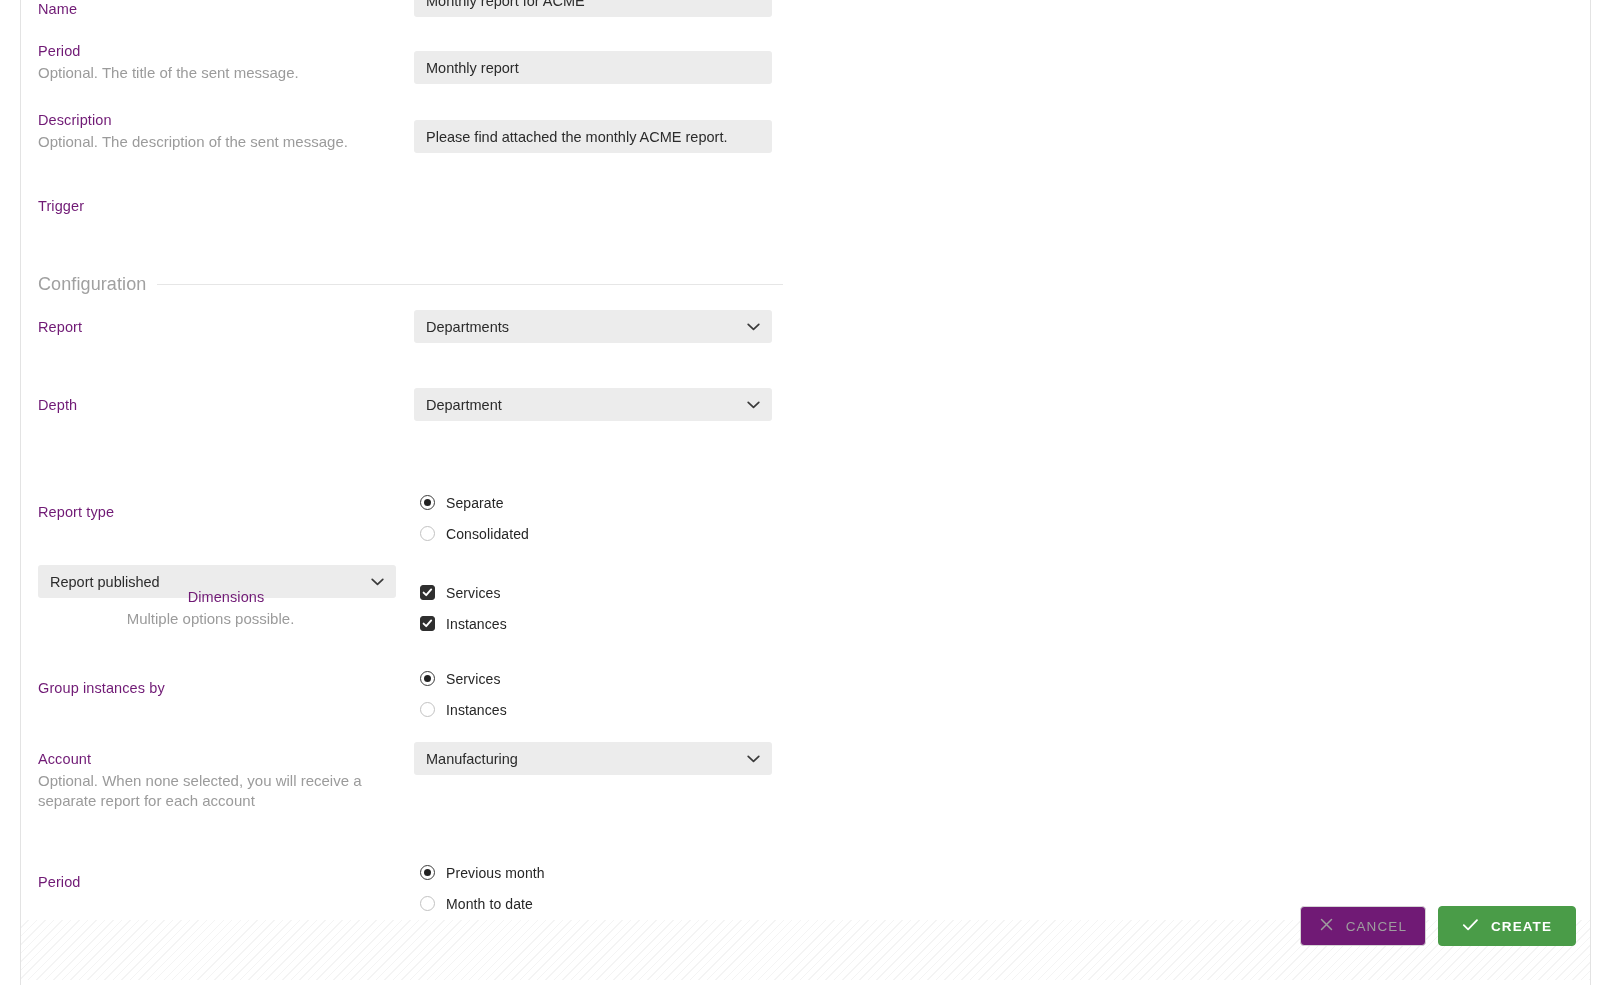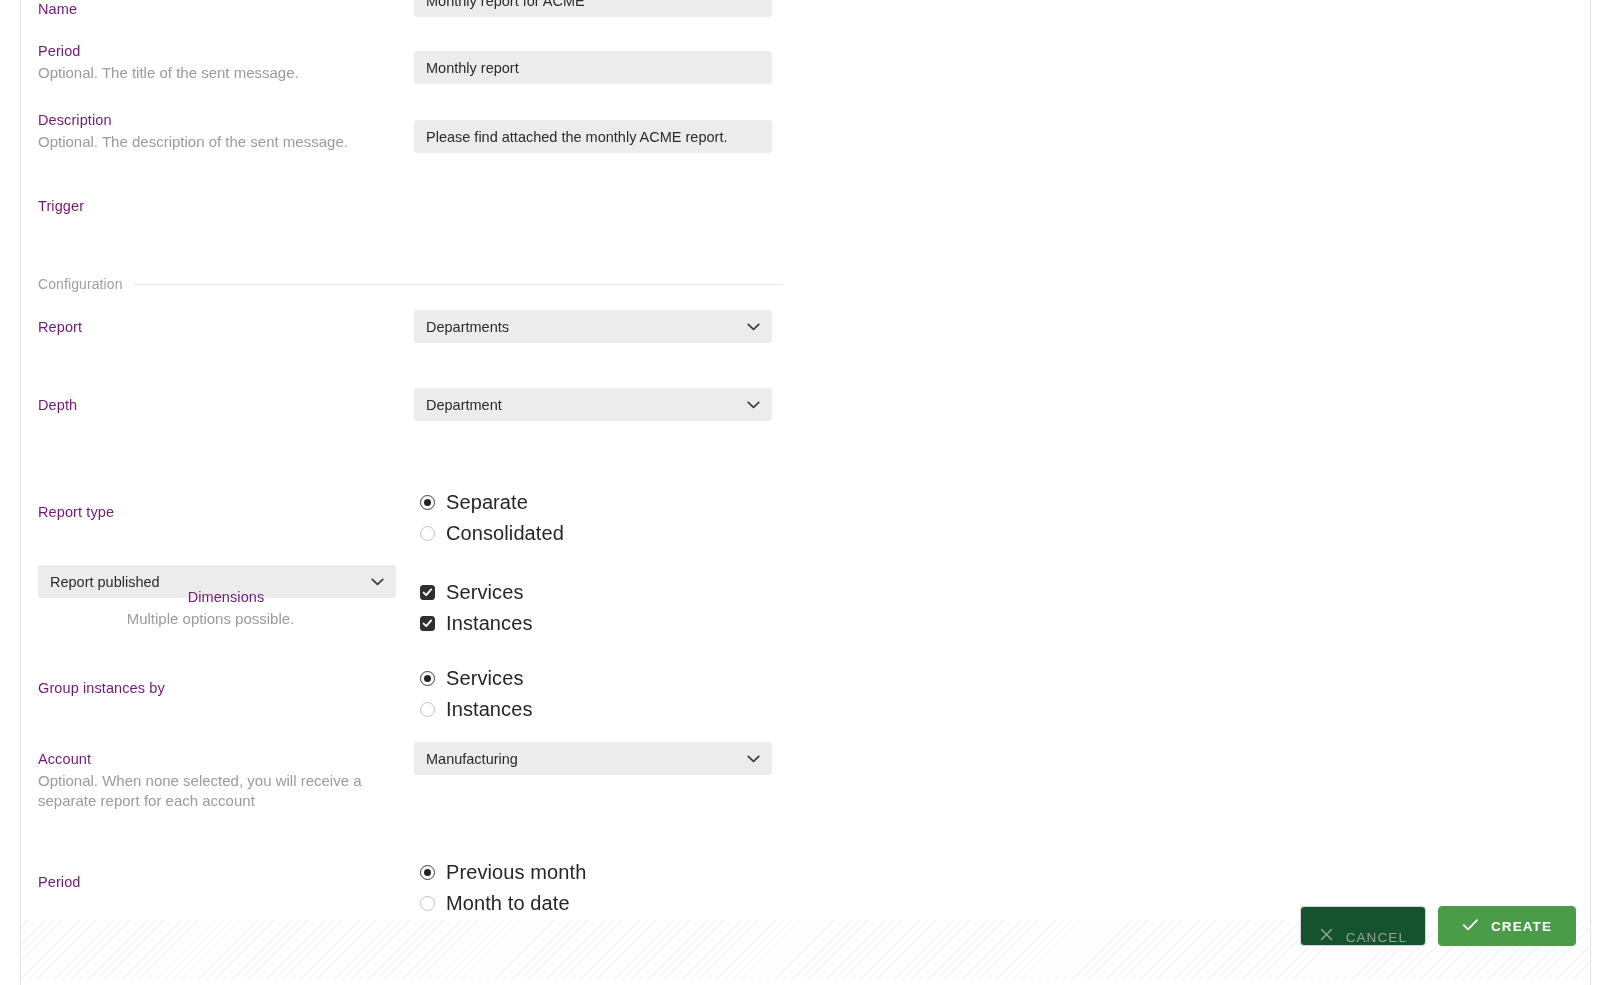--- a/index.html
+++ b/index.html
@@ -94,41 +94,41 @@
   }
 
   
   .section {
     display: flex;
     align-items: center;
     gap: 11px;
     width: 745px;
   }
   .section-title {
-    font-size: 14px;
+    font-size: 18px;
     color: #a0a0a0;
     white-space: nowrap;
     letter-spacing: .1px;
   }
   .section-line {
     flex: 1 1 auto;
     height: 1px;
     background: #e6e6e6;
   }
 
   
   .choice-group { display: block; }
   .choice {
     display: flex;
     align-items: center;
     height: 31px;
     gap: 11px;
   }
   .choice-label {
-    font-size: 20px;
+    font-size: 14px;
     color: #262626;
     letter-spacing: .1px;
   }
 
   .radio {
     width: 15px; height: 15px;
     border-radius: 50%;
     border: 1.6px solid #3c3c3c;
     background: #fff;
     position: relative;
@@ -192,25 +192,24 @@
     align-items: center;
     justify-content: center;
     gap: 12px;
     padding: 0 18px;
     font-size: 13.5px;
     letter-spacing: 1.1px;
     cursor: pointer;
     user-select: none;
   }
   .btn-cancel {
-    background: #14532d;
+    background: #701a75;
     border: 1px solid #d5d5d5;
     color: #9e9e9e;
     min-width: 118px;
-    align-items: flex-end;
   }
   .btn-create {
     background: #4a9c48;
     border: 1px solid #4a9c48;
     color: #ffffff;
     font-weight: bold;
     min-width: 138px;
   }
 </style>
 </head>

